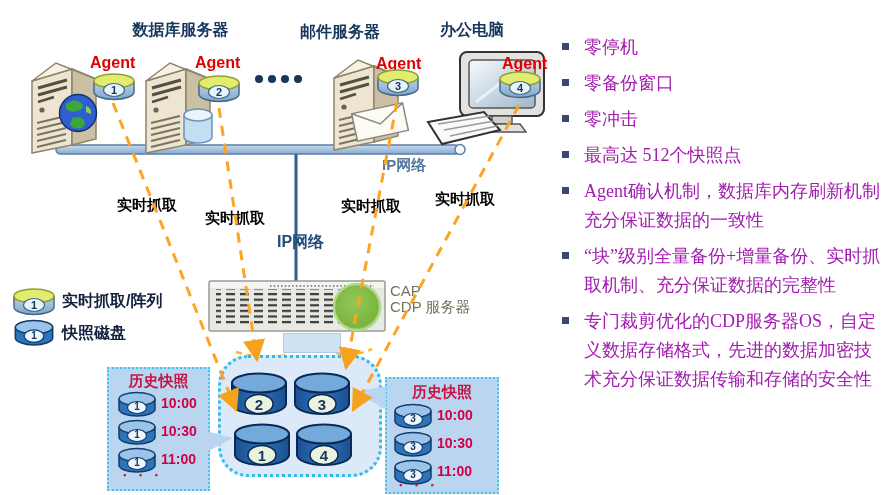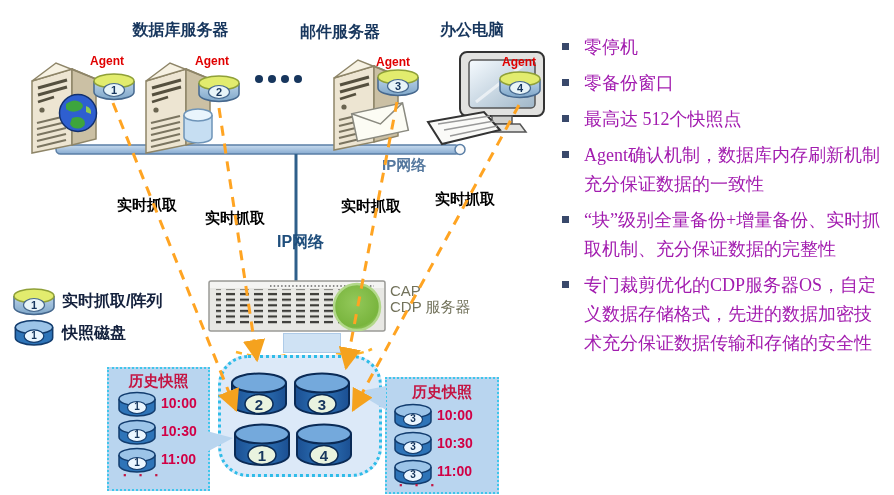--- a/index.html
+++ b/index.html
@@ -2,21 +2,21 @@
 <html><head>
 <meta charset="utf-8">
 <style>
   html,body { margin:0; padding:0; background:#ffffff; }
   .stage { position:relative; width:894px; height:495px; background:#fff; overflow:hidden;
            font-family:"Liberation Sans", sans-serif; }
   .abs { position:absolute; }
 
   
   .dev-title { color:#17365D; font-weight:bold; font-size:16px; text-align:center; }
-  .agent { color:#E00000; font-weight:bold; font-size:12px; }
+  .agent { color:#E00000; font-weight:bold; font-size:16px; }
   .capture { font-weight:bold; font-size:15px; color:#000; white-space:nowrap; }
   .ip-lan   { color:#55789E; font-weight:bold; font-size:15px; }
   .ip-trunk { color:#1F4E7C; font-weight:bold; font-size:16px; }
   .cap-label { color:#73735C; font-size:15px; line-height:16px; }
 
   
   .legend-label { font-weight:bold; font-size:16px; color:#14213D; white-space:nowrap; }
 
   
   .disk-num { position:absolute; color:#17365D; font-weight:bold; font-size:11px;
@@ -343,20 +343,21 @@
     <line x1="113" y1="103" x2="236" y2="410" stroke="#FFA422" stroke-width="3" stroke-dasharray="10 8" marker-end="url(#arr)"></line>
     <line x1="219" y1="108" x2="257" y2="360" stroke="#FFA422" stroke-width="3" stroke-dasharray="10 8" marker-end="url(#arr)"></line>
     <line x1="397" y1="102" x2="346" y2="368" stroke="#FFA422" stroke-width="3" stroke-dasharray="10 8" marker-end="url(#arr)"></line>
     <line x1="519" y1="105" x2="353" y2="410" stroke="#FFA422" stroke-width="3" stroke-dasharray="10 8" marker-end="url(#arr)"></line>
   </svg>
 
   <div class="features">
     <ul>
       <li><span class="sq"></span><span>零停机</span></li>
       <li><span class="sq"></span><span>零备份窗口</span></li>
+      <li><span class="sq"></span><span>零冲击</span></li>
       <li><span class="sq"></span></li>
       <li><span class="sq"></span><span>最高达 512个快照点</span></li>
       <li><span class="sq"></span><span>Agent确认机制，数据库内存刷新机制充分保证数据的一致性</span></li>
       <li><span class="sq"></span><span>“块”级别全量备份+增量备份、实时抓取机制、充分保证数据的完整性</span></li>
       <li><span class="sq"></span><span>专门裁剪优化的CDP服务器OS，自定义数据存储格式，先进的数据加密技术充分保证数据传输和存储的安全性</span></li>
     </ul>
   </div>
 
 </div>
 

